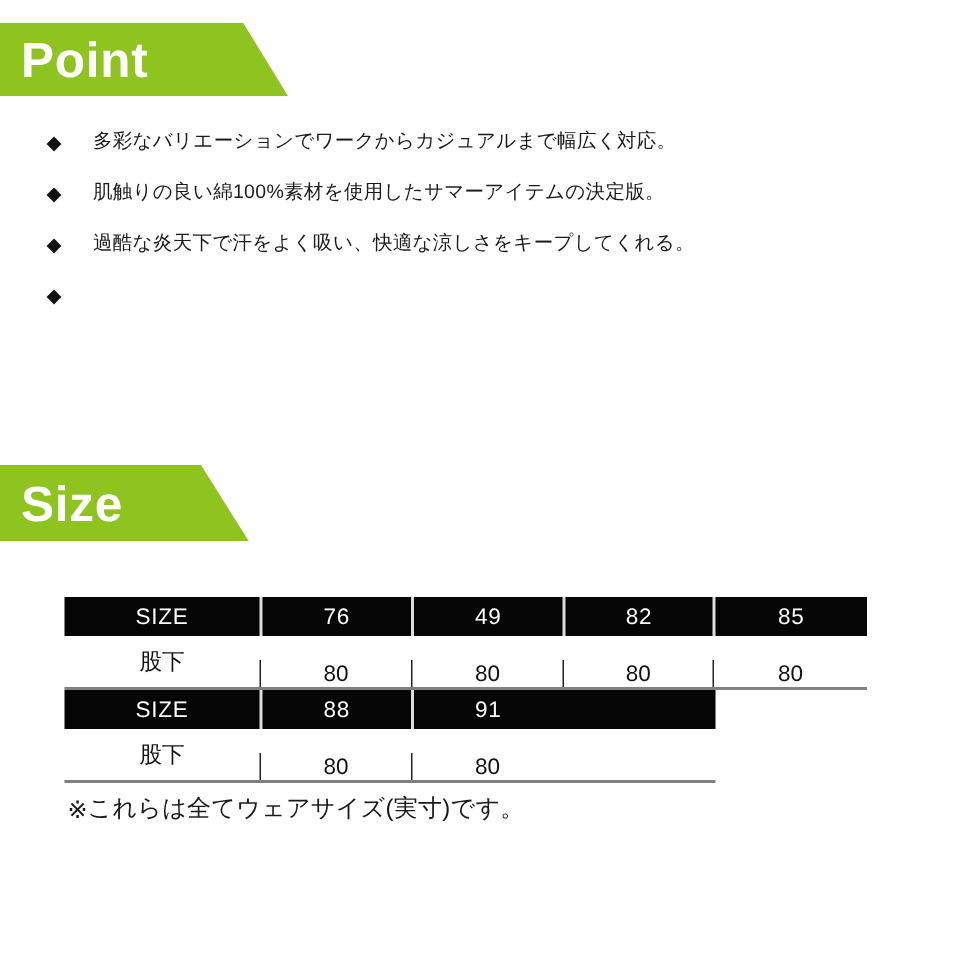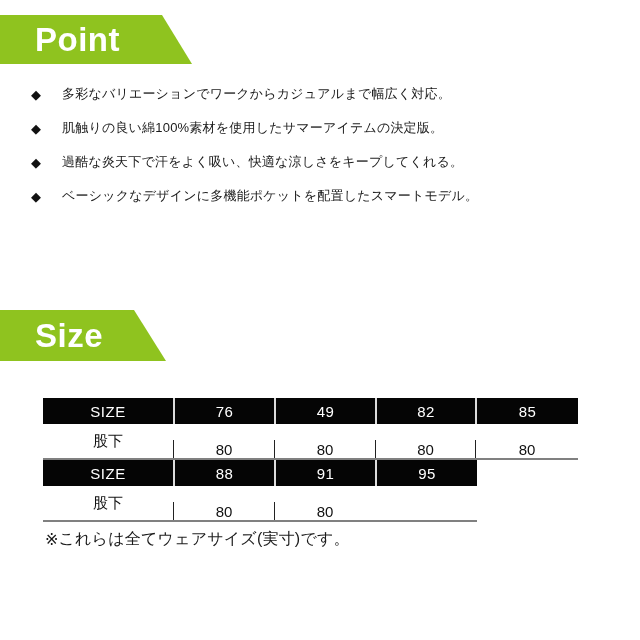--- a/index.html
+++ b/index.html
@@ -14,21 +14,21 @@
 
   
   .banner {
     position:absolute;
     left:0;
     background:#8fc31f;
     color:#ffffff;
     font-weight:bold;
     display:flex;
     align-items:center;
-    padding-left:35px;
+    padding-left:14px;
     font-size:33px;
     letter-spacing:0.5px;
   }
   #point-banner {
     top:15px; width:192px; height:49px;
     clip-path:polygon(0 0, 162px 0, 192px 100%, 0 100%);
   }
   #size-banner {
     top:310px; width:166px; height:51px;
     clip-path:polygon(0 0, 134px 0, 166px 100%, 0 100%);
@@ -94,21 +94,20 @@
   <div class="bullet-item">
     <span class="diamond">◆</span>
     <span class="btext">肌触りの良い綿100%素材を使用したサマーアイテムの決定版。</span>
   </div>
   <div class="bullet-item">
     <span class="diamond">◆</span>
     <span class="btext">過酷な炎天下で汗をよく吸い、快適な涼しさをキープしてくれる。</span>
   </div>
   <div class="bullet-item">
     <span class="diamond">◆</span>
-    <span class="btext">ベーシックなデザインに多機能ポケットを配置したスマートモデル。</span>
   </div>
 </div>
 
 <div class="banner" id="size-banner">
   <span>Size</span>
 </div>
 
 <div class="size-table" id="size-table-1">
   <div class="thead cols5">
     <div class="hcell">SIZE</div>
@@ -124,21 +123,20 @@
     <div class="cell">80</div>
     <div class="cell">80</div>
   </div>
 </div>
 
 <div class="size-table" id="size-table-2">
   <div class="thead cols4">
     <div class="hcell">SIZE</div>
     <div class="hcell">88</div>
     <div class="hcell">91</div>
-    <div class="hcell">95</div>
   </div>
   <div class="trow cols4">
     <div class="cell">股下</div>
     <div class="cell">80</div>
     <div class="cell">80</div>
   </div>
 </div>
 
 <div class="size-note">
   <span class="mark">※</span>

